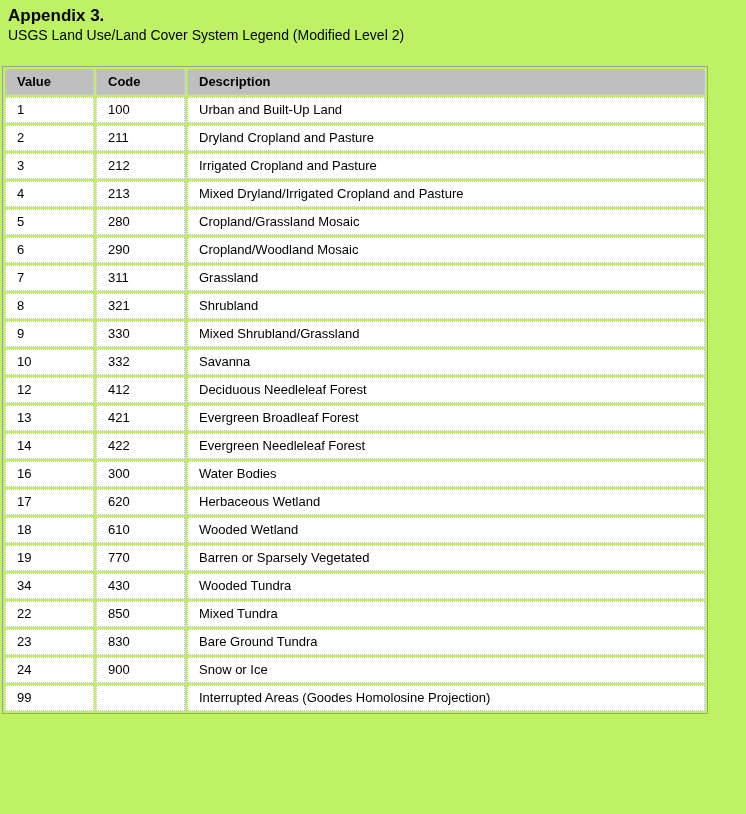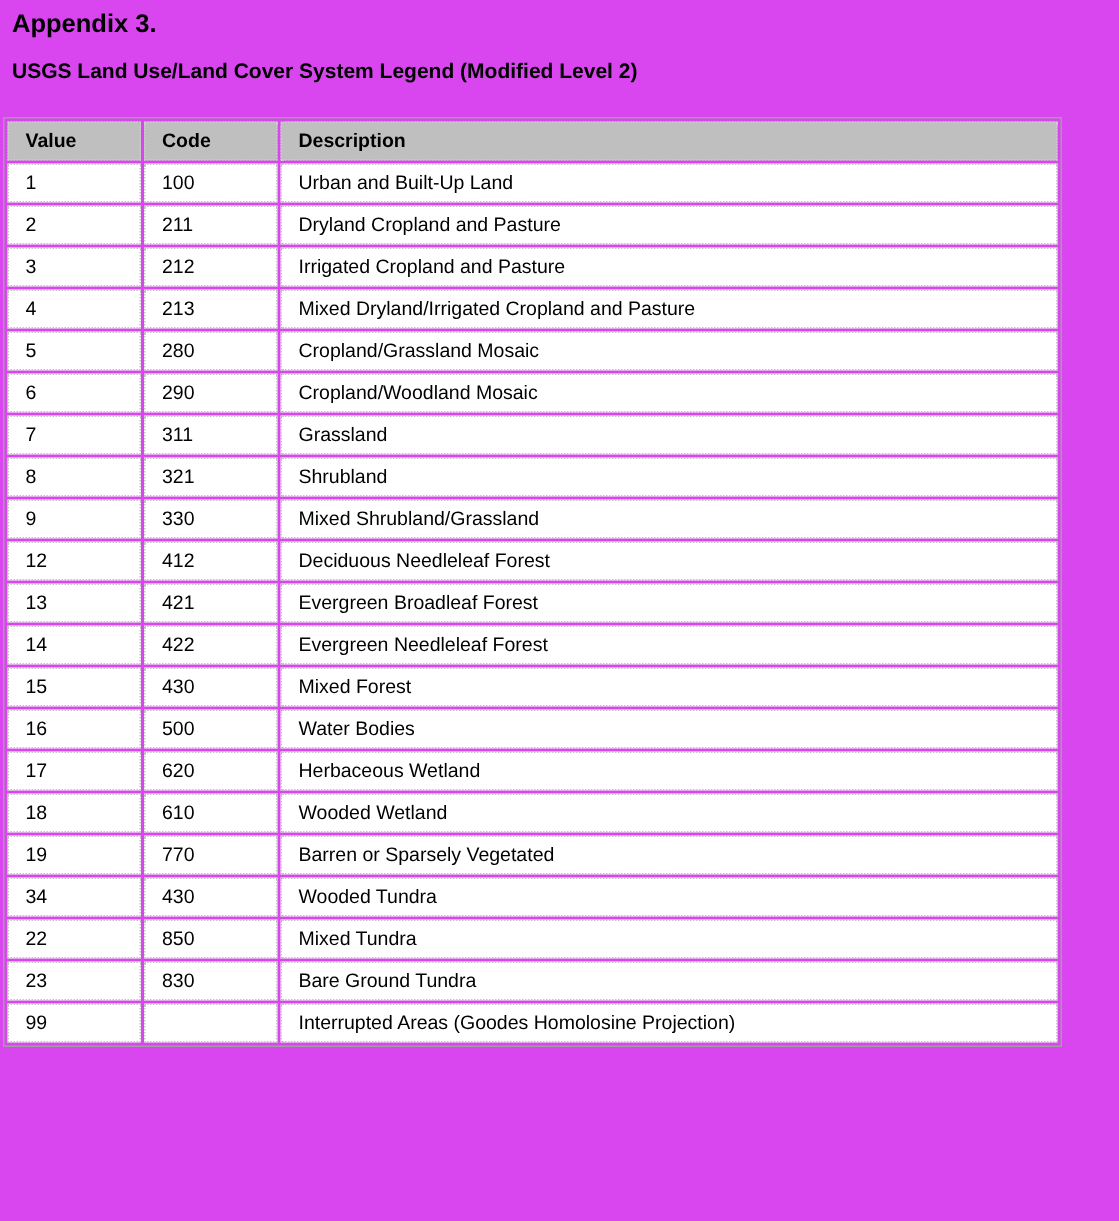--- a/index.html
+++ b/index.html
@@ -6,34 +6,34 @@
     margin: 0;
     padding: 0;
     background: #ffffff;
     color: #000000;
     font-family: "Liberation Sans", "DejaVu Sans", sans-serif;
   }
   .page {
     position: relative;
     width: 746px;
     height: 814px;
-    background: #d946ef;
+    background: #bef264;
     overflow: hidden;
   }
   .page-title {
     font-size: 17px;
     line-height: 20px;
     font-weight: bold;
     margin: 6px 0 0 8px;
   }
   .page-subtitle {
     font-size: 14px;
     line-height: 17px;
-    font-weight: bold;
-    margin: 13px 0 0 8px;
+    font-weight: normal;
+    margin: 1px 0 0 8px;
   }
   table.legend {
     margin: 22px 0 0 2px;
     width: 706px;
     border: 1px solid #9f9f9f;
     border-collapse: separate;
     border-spacing: 2px;
     table-layout: fixed;
   }
   table.legend col.col-value { width: 89px; }
@@ -125,49 +125,49 @@
     <td>321</td>
     <td>Shrubland</td>
   </tr>
 
   <tr>
     <td>9</td>
     <td>330</td>
     <td>Mixed Shrubland/Grassland</td>
   </tr>
 
+  <tr>
+    <td>10</td>
+    <td>332</td>
+    <td>Savanna</td>
+  </tr>
 
 
   <tr>
     <td>12</td>
     <td>412</td>
     <td>Deciduous Needleleaf Forest</td>
   </tr>
 
   <tr>
     <td>13</td>
     <td>421</td>
     <td>Evergreen Broadleaf Forest</td>
   </tr>
 
   <tr>
     <td>14</td>
     <td>422</td>
     <td>Evergreen Needleleaf Forest</td>
   </tr>
 
-  <tr>
-    <td>15</td>
-    <td>430</td>
-    <td>Mixed Forest</td>
-  </tr>
 
   <tr>
     <td>16</td>
-    <td>500</td>
+    <td>300</td>
     <td>Water Bodies</td>
   </tr>
 
   <tr>
     <td>17</td>
     <td>620</td>
     <td>Herbaceous Wetland</td>
   </tr>
 
   <tr>
@@ -194,20 +194,25 @@
     <td>850</td>
     <td>Mixed Tundra</td>
   </tr>
 
   <tr>
     <td>23</td>
     <td>830</td>
     <td>Bare Ground Tundra</td>
   </tr>
 
+  <tr>
+    <td>24</td>
+    <td>900</td>
+    <td>Snow or Ice</td>
+  </tr>
 
   <tr>
     <td>99</td>
     <td></td>
     <td>Interrupted Areas (Goodes Homolosine Projection)</td>
   </tr>
 </tbody>
   </table>
 </div>
 

